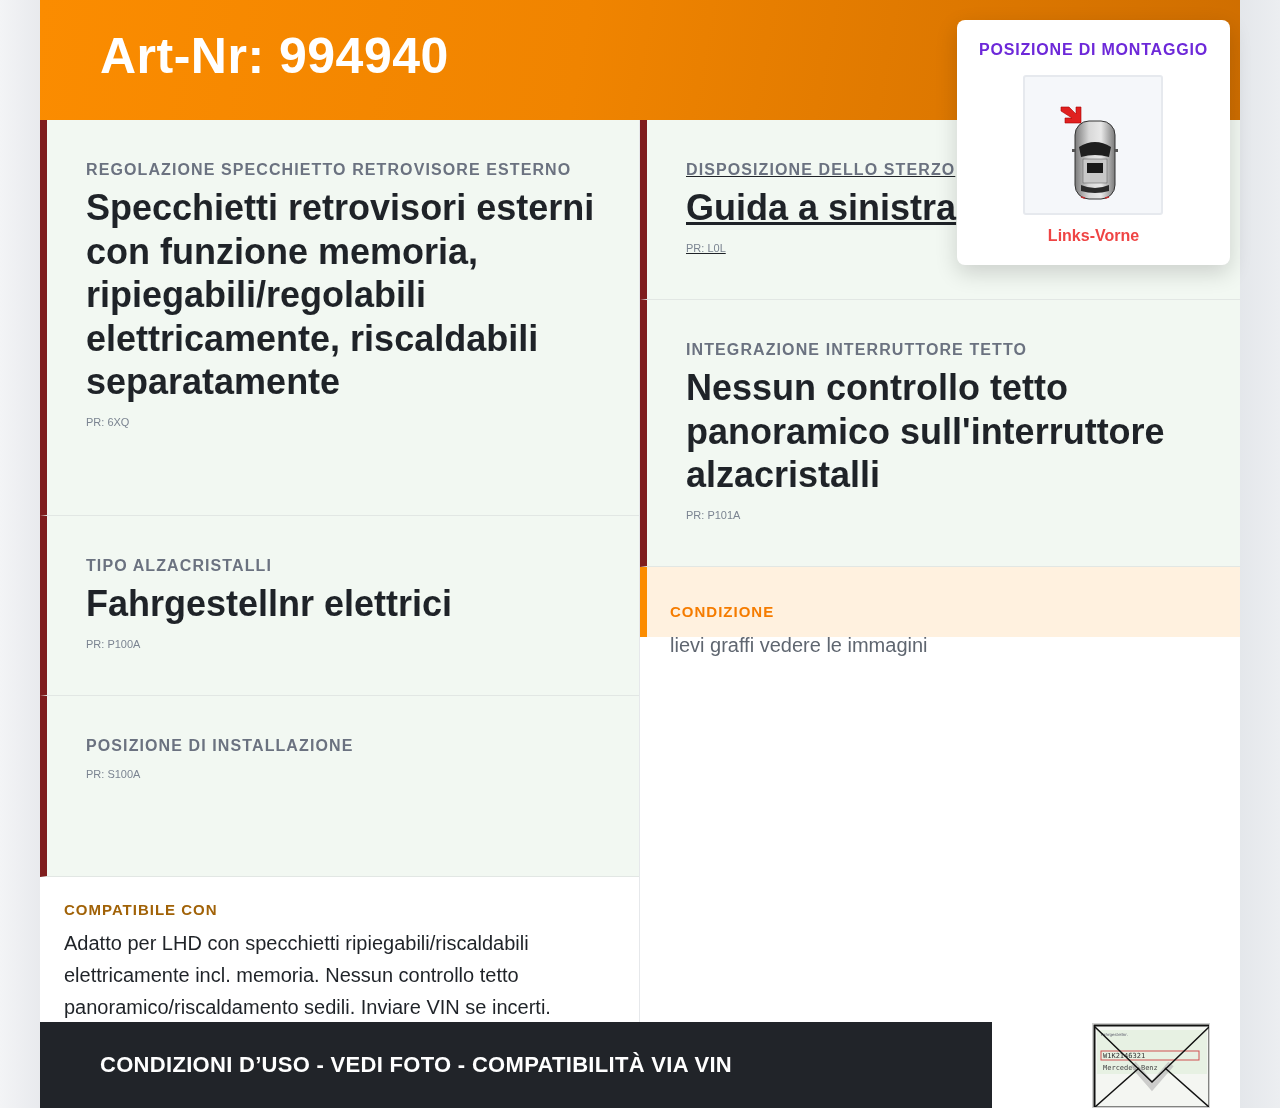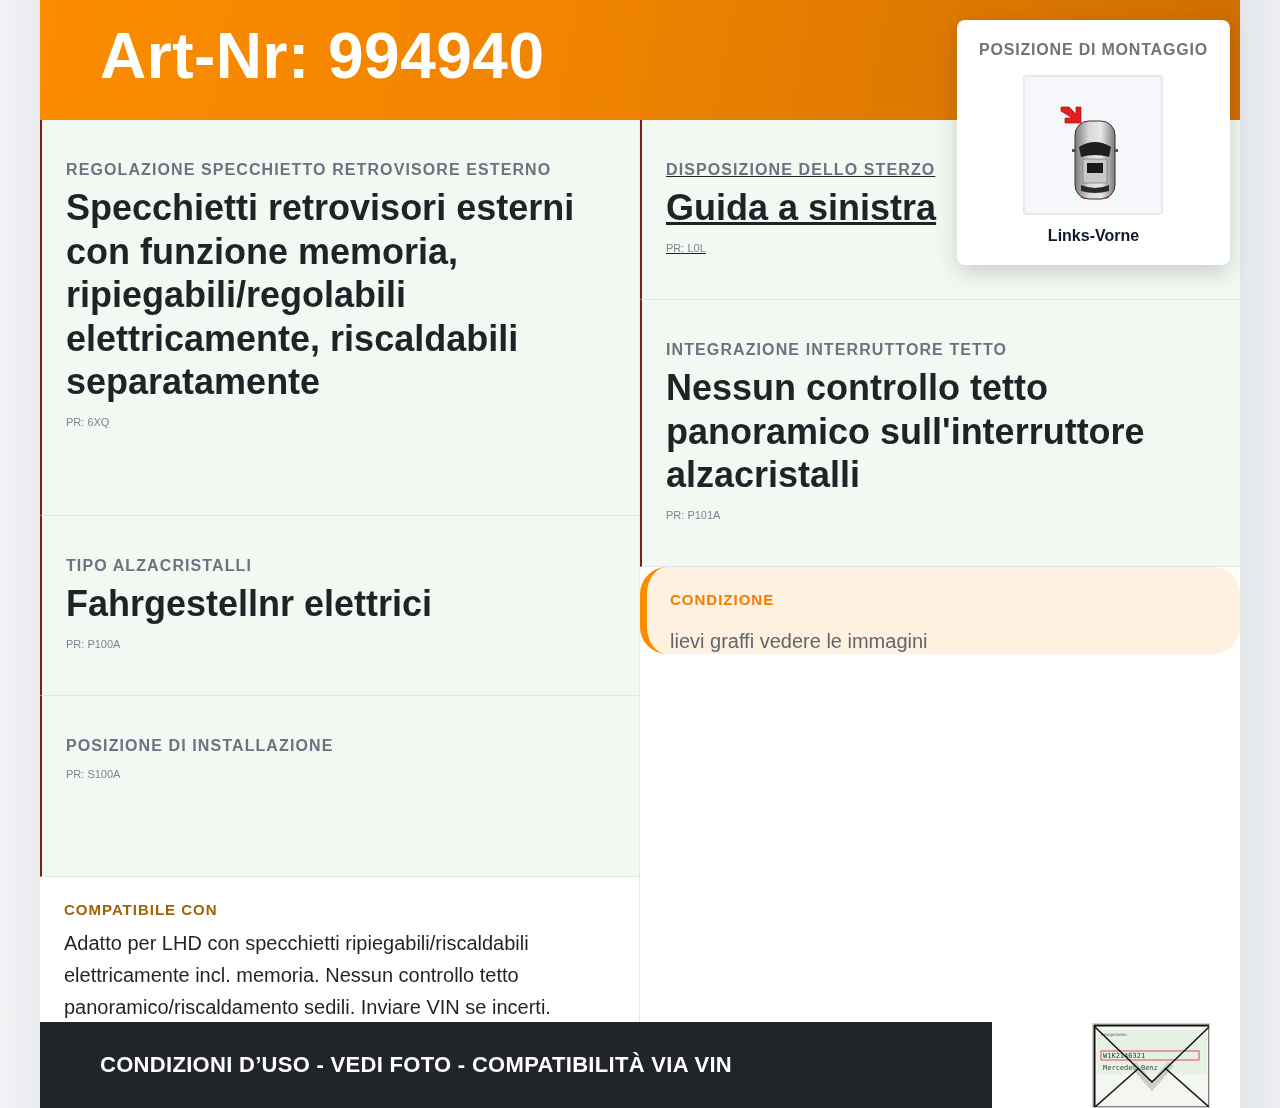--- a/index.html
+++ b/index.html
@@ -26,40 +26,40 @@
       position: absolute;
       left: 0; top: 0;
       width: 1200px;
       height: 120px;
       background: linear-gradient(100deg, #fb8c00 0%, #f08400 45%, #cf6e00 100%);
     }
     .header-title {
       position: absolute;
       left: 60px;
       top: 26px;
-      font-size: 64px;
+      font-size: 50px;
       font-weight: 700;
       color: #ffffff;
       letter-spacing: 0.5px;
       line-height: 60px;
     }
     .col {
       position: absolute;
       top: 120px;
       width: 600px;
     }
     .col-left { left: 0; height: 902px; border-right: 1px solid #e6e8eb; }
     .col-right { left: 600px; height: 902px; }
 
     .spec {
       position: relative;
       background: #f2f8f2;
-      border-left: 2px solid #7f1d1d;
+      border-left: 7px solid #7f1d1d;
       border-bottom: 1px solid #e2e7e4;
-      padding: 40px 40px 0 24px;
+      padding: 40px 40px 0 39px;
     }
     .spec-label {
       font-size: 16px;
       font-weight: 700;
       color: #6b7280;
       letter-spacing: 1.1px;
       text-transform: uppercase;
       line-height: 20px;
     }
     .spec-value {
@@ -72,35 +72,34 @@
     .spec-code {
       font-size: 11px;
       color: #7b8491;
       margin-top: 8px;
       line-height: 20px;
     }
 
     .cond {
       background: #fff1df;
       border-left: 7px solid #fb8c00;
-      padding: 24px 30px 0 23px;
-      height: 87px;
-      border-radius: 27px;
+      padding: 36px 30px 0 23px;
+      height: 70px;
     }
     .cond-label {
       font-size: 15px;
       font-weight: 700;
       color: #f57c00;
       letter-spacing: 1px;
       line-height: 18px;
     }
     .cond-value {
       font-size: 20px;
       color: #5f6670;
-      margin-top: 20px;
+      margin-top: 12px;
       line-height: 24px;
     }
 
     .compat {
       padding: 24px 24px 0 24px;
       background: #ffffff;
     }
     .compat-label {
       font-size: 15px;
       font-weight: 700;
@@ -156,42 +155,42 @@
       box-shadow: 0 8px 22px rgba(0,0,0,0.16);
       z-index: 5;
     }
     .mount-title {
       position: absolute;
       left: 0; right: 0;
       top: 20px;
       text-align: center;
       font-size: 16px;
       font-weight: 700;
-      color: #737373;
+      color: #6d28d9;
       letter-spacing: 0.8px;
       line-height: 20px;
     }
     .mount-image {
       position: absolute;
       left: 66px;
       top: 55px;
       width: 140px;
       height: 140px;
       background: #f5f7fa;
       border: 2px solid #e6e9ee;
       border-radius: 3px;
     }
     .mount-caption {
       position: absolute;
       left: 0; right: 0;
       top: 206px;
       text-align: center;
       font-size: 16px;
       font-weight: 700;
-      color: #0f172a;
+      color: #ef4444;
       line-height: 20px;
     }
   </style>
 </head>
 <body>
 
 <div class="page">
 
   <div class="header">
     <div class="header-title">Art-Nr: 994940</div>

